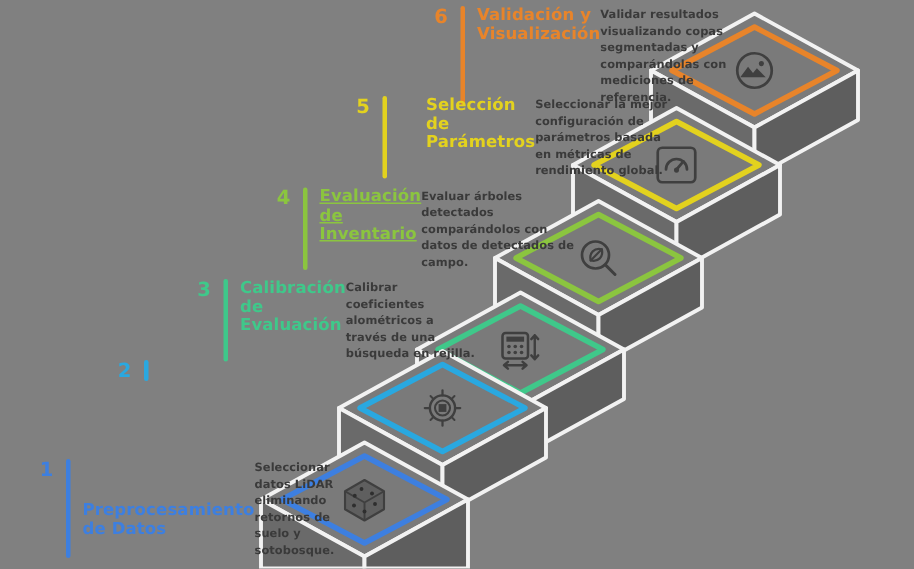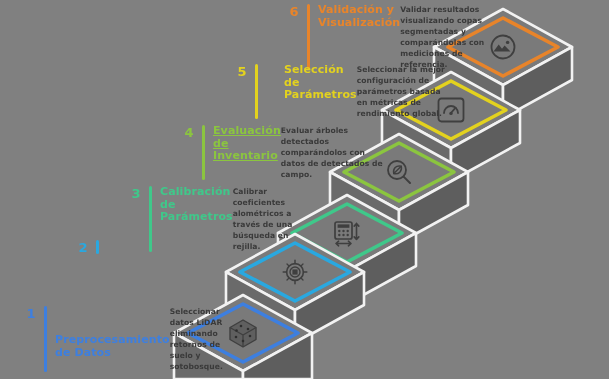--- a/index.html
+++ b/index.html
@@ -161,21 +161,21 @@
     <div class="txtcol">
       <div class="step-title" style="color:#8bc53f;text-decoration:underline;">Evaluación de Inventario</div>
       <div class="step-desc">Evaluar árboles detectados comparándolos con datos de detectados de campo.</div>
     </div>
   </div>
 
   <div class="step-text" style="left:125px;top:186px;width:192px;">
     <div class="step-num" style="color:#3fc88a;">3</div>
     <div class="accent-bar" style="background:#3fc88a;"></div>
     <div class="txtcol">
-      <div class="step-title" style="color:#3fc88a;">Calibración de Parámetros</div>
+      <div class="step-title" style="color:#3fc88a;">Calibración de Evaluación</div>
       <div class="step-desc">Calibrar coeficientes alométricos a través de una búsqueda en rejilla.</div>
     </div>
   </div>
 
   <div class="step-text" style="left:72px;top:240px;width:186px;">
     <div class="step-num" style="color:#29a8e0;">2</div>
     <div class="accent-bar" style="background:#29a8e0;"></div>
   </div>
 
   <div class="step-text" style="left:20px;top:306px;width:170px;">

